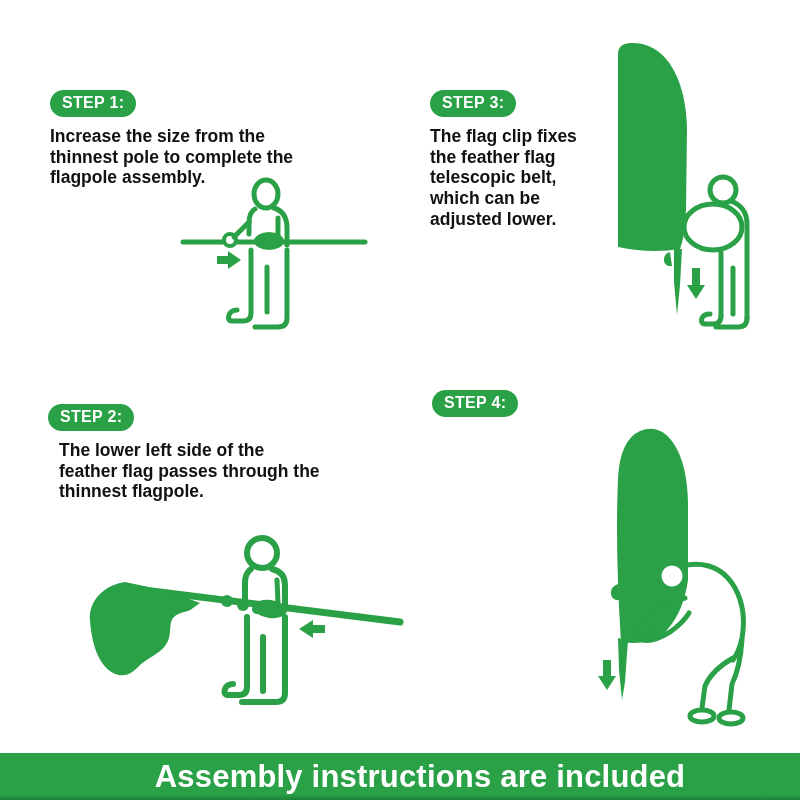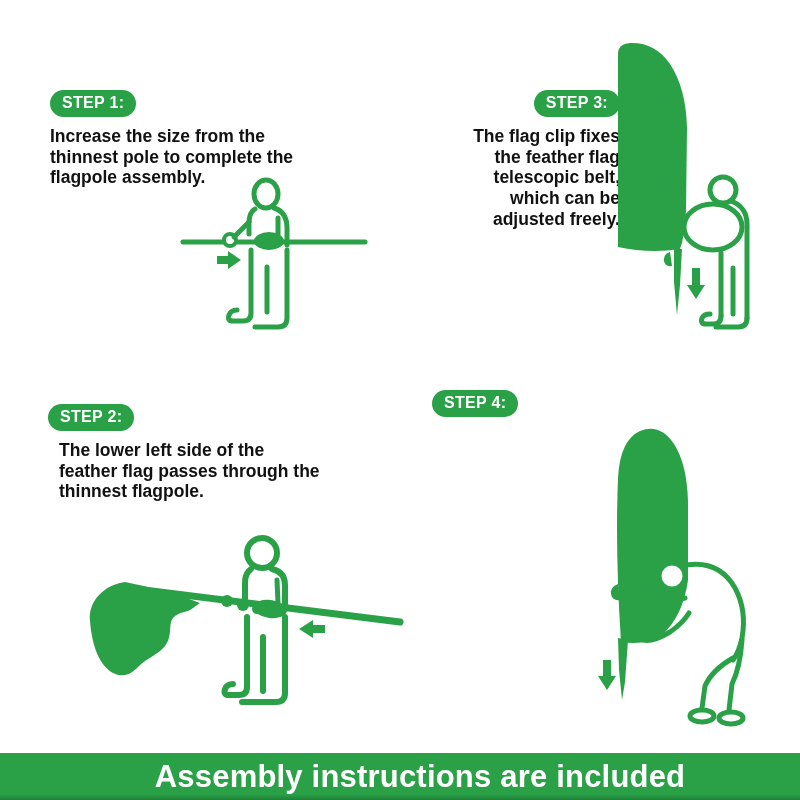--- a/index.html
+++ b/index.html
@@ -71,27 +71,27 @@
       <ellipse class="gf" cx="94" cy="71" rx="15" ry="9"></ellipse>
       <path class="gs" d="M 76,80 L 76,143 Q 76,151 68,151 L 58,151 Q 52,151 54,145 Q 56,140 62,140" stroke-width="5"></path>
       <path class="gs" d="M 92,97 L 92,142" stroke-width="5"></path>
       <path class="gs" d="M 112,80 L 112,148 Q 112,157 103,157 L 80,157" stroke-width="5"></path>
     </g>
     <g>
       <path class="gf" d="M 42,86 h 11 v -5 l 13,9 -13,9 v -5 h -11 z"></path>
     </g>
   </svg>
 
-  <div class="step-block" style="left:430px;top:90px;text-align:right;">
+  <div class="step-block" style="left:430px;top:90px;">
     <span class="pill">STEP 3:</span>
     <div class="desc" style="width:190px;">The flag clip fixes
 the feather flag
 telescopic belt,
 which can be
-adjusted freely.</div>
+adjusted lower.</div>
   </div>
 
   <svg class="illustration" style="left:600px;top:40px;" width="170" height="300" viewBox="0 0 170 300">
     <g>
       <path class="gf" d="M 18,207 L 18,14 Q 18,4 30,3 Q 55,2 70,24 Q 86,48 87,88 L 86,170 Q 85,196 80,209 Q 50,214 18,207 Z"></path>
       <path class="gf" d="M 74,209 L 82,209 L 80,245 L 77,275 L 74,242 Z"></path>
       <path class="gf" d="M 70,212 q -7,2 -6,9 q 1,6 8,5 z"></path>
     </g>
     <g>
       <circle class="gs wf" cx="123" cy="150" r="13" stroke-width="5"></circle>

